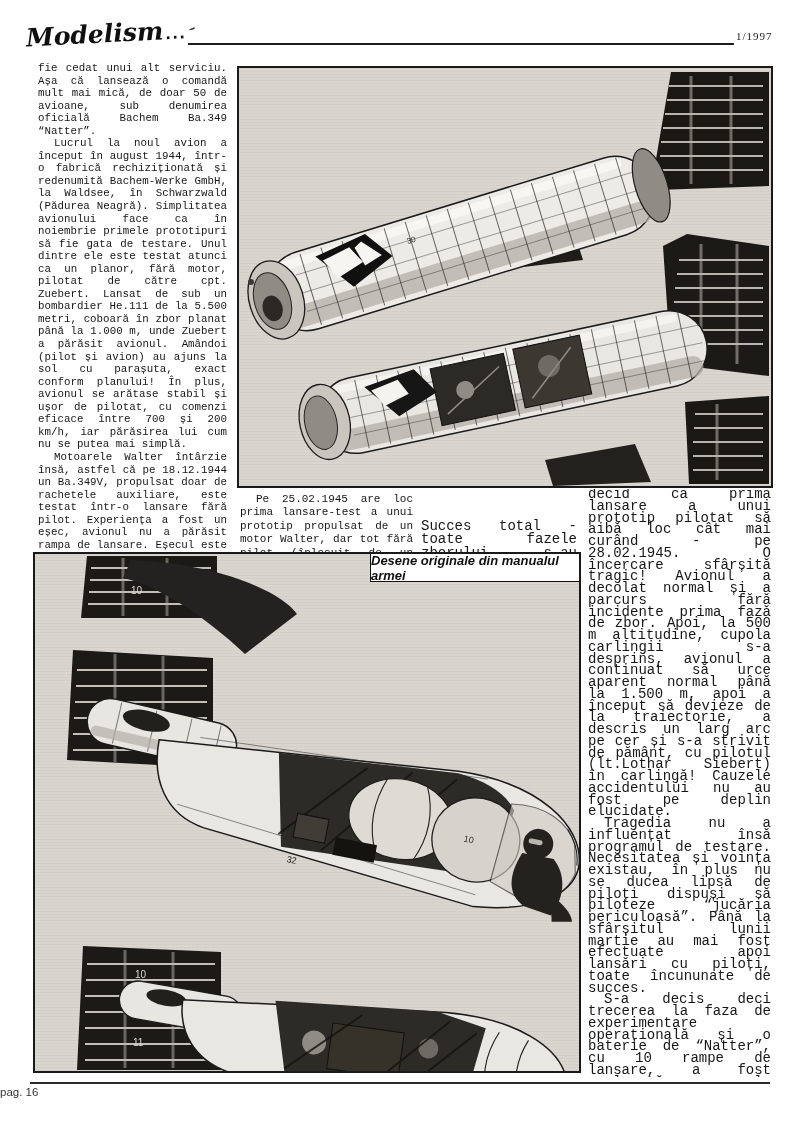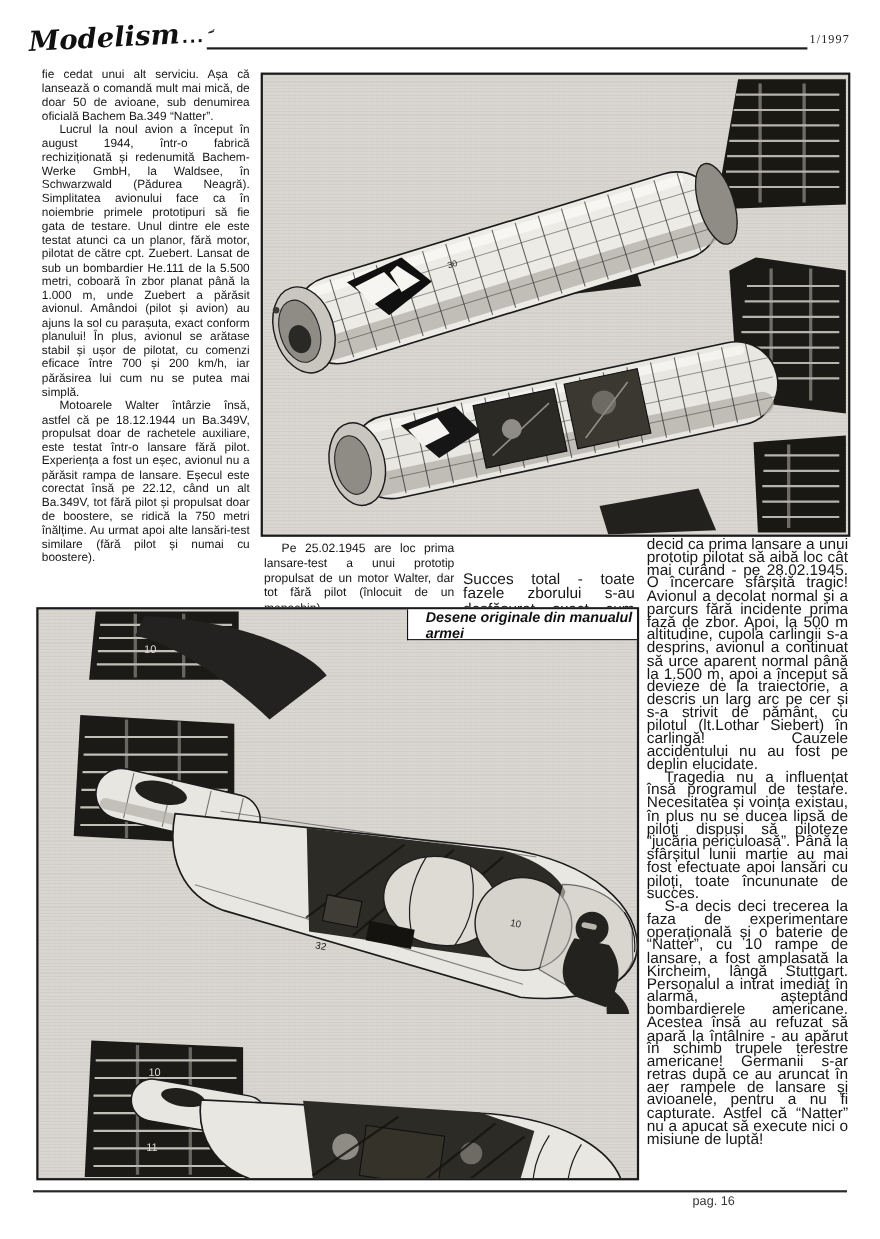--- a/index.html
+++ b/index.html
@@ -18,21 +18,21 @@
     font-size:25px;color:#101010;letter-spacing:0px;
   }
   .logo-dots{font-size:18px;font-weight:bold;color:#101010;margin:6px 2px 0 2px;letter-spacing:2px;}
   .hrule{left:188px;top:43px;width:546px;border-top:2px solid #1d1d1d;height:0;}
   .issue{
     left:736px;top:30px;font-family:"Liberation Serif",serif;font-size:11px;
     color:#1b1b1b;letter-spacing:1px;
   }
   
   .col{
-    text-align:justify;color:#161616;
+    text-align:justify;color:#161616;font-family:Liberation Mono, monospace;
   }
   .col p{margin:0;}
   .col .indent{text-indent:16px;}
   .leftcol{left:38px;top:62px;width:189px;height:488px;overflow:hidden;
     font-size:10.8px;line-height:12.55px;}
   .rightcol{left:588px;top:489px;width:183px;height:588px;overflow:hidden;
     font-size:14px;line-height:11.75px;}
   .capcol1{left:240px;top:493px;width:173px;font-size:11px;line-height:13.4px;}
   .capcol2{left:421px;top:520px;width:156px;font-size:14px;line-height:13.4px;}
   
@@ -43,25 +43,25 @@
       repeating-linear-gradient(0deg, rgba(120,115,105,0.07) 0 1px, rgba(0,0,0,0) 1px 3px),
       repeating-linear-gradient(90deg, rgba(255,255,255,0.06) 0 1px, rgba(0,0,0,0) 1px 2px);
   }
   .fig1{left:237px;top:66px;width:536px;height:422px;}
   .fig2{left:33px;top:552px;width:548px;height:521px;}
   .photo svg{position:absolute;left:0;top:0;}
   .fig2-caption{
     position:absolute;right:0;top:0;left:335px;height:27px;background:#ffffff;
     border-left:1.5px solid #111;border-bottom:1.5px solid #111;
     display:flex;align-items:center;justify-content:center;
-    font-size:13px;font-weight:bold;font-style:italic;color:#101010;padding-left:16px;
+    font-size:13px;font-weight:bold;font-style:italic;color:#101010;
   }
   
   .frule{left:30px;top:1082px;width:740px;border-top:2.5px solid #2a2a2a;height:0;}
-  .pagenum{left:0;top:1086px;width:636px;text-align:right;font-size:11.5px;color:#333;margin-left:32px;}
+  .pagenum{left:0;top:1086px;width:636px;text-align:left;font-size:11.5px;color:#333;}
   .svgtext{font-family:"Liberation Sans",sans-serif;}
 </style>
 </head>
 <body>
 
 <div class="abs logo">
   <span class="logo-text">Modelism</span>
   <span class="logo-dots">...</span>
   <svg width="44" height="30" viewBox="0 0 44 30">
     <path d="M6 22 C12 12 28 7 37 10 C40 11 40 15 35 17 C26 21 13 23 6 22 Z" fill="#1c1b18"></path>

